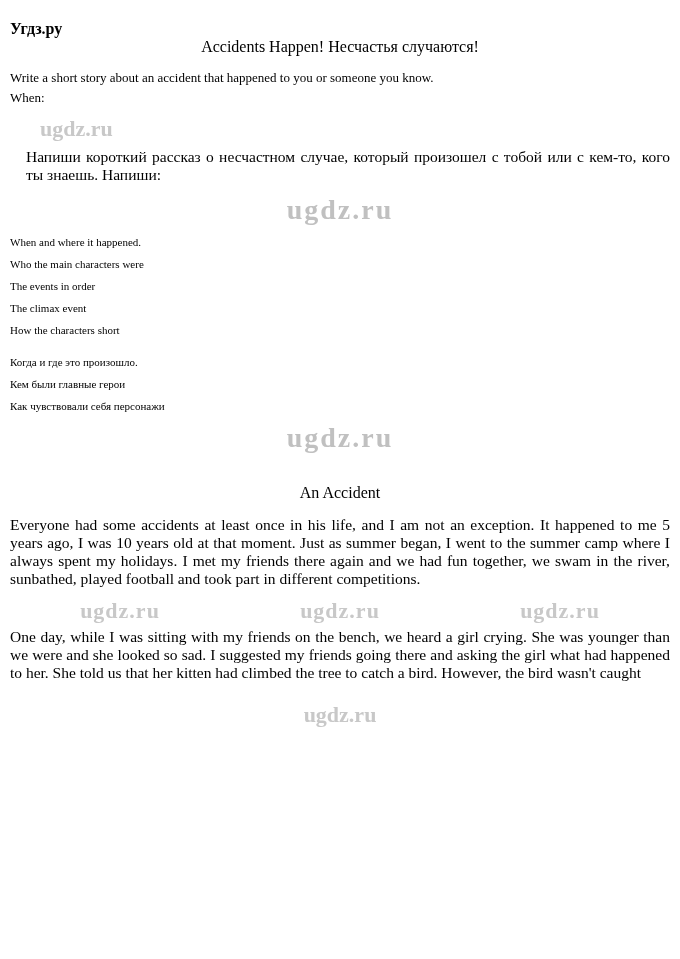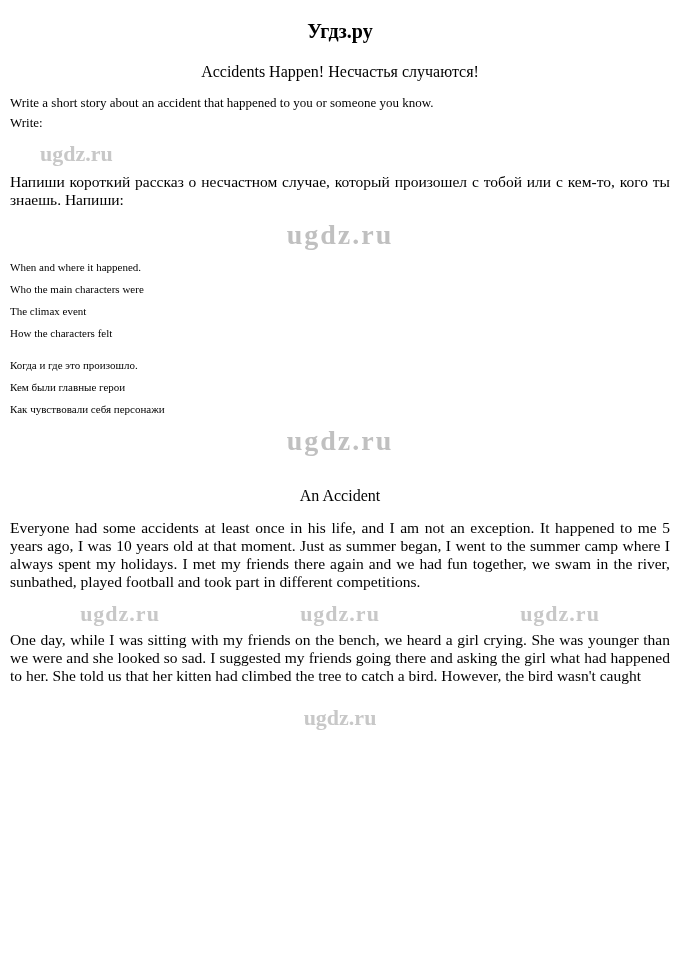--- a/index.html
+++ b/index.html
@@ -12,24 +12,22 @@
       width: 680px;
       min-height: 959px;
       background: #ffffff;
       font-family: 'Times New Roman', Times, serif;
       font-size: 16px;
       color: #000000;
       padding: 20px 10px;
     }
 
     .site-title {
-      text-align: center;
-      font-size: 20px;
+      font-size: 16px;
       font-weight: bold;
-      margin-bottom: 20px;
     }
 
     .lesson-title {
       text-align: center;
       font-size: 16px;
       margin-bottom: 14px;
     }
 
     .instruction-en {
       text-align: justify;
@@ -42,20 +40,21 @@
       font-size: 22px;
       font-weight: bold;
       color: #c8c8c8;
       margin: 6px 0 6px 30px;
     }
 
     .instruction-ru {
       text-align: justify;
       margin-bottom: 10px;
       font-size: 15.5px;
+      margin-left: 16px;
     }
 
     .list-item {
       font-size: 11px;
       margin-bottom: 10px;
       text-align: left;
     }
 
     .watermark-center {
       text-align: center;
@@ -112,40 +111,41 @@
 </div>
 
 <div class="lesson-title">
   <span>Accidents Happen!  Несчастья случаются!</span>
 </div>
 
 <div class="instruction-en">
   <span>Write a short story about an accident that happened to you or someone you know.</span>
 </div>
 <div class="instruction-en">
-  <span>Write:</span>
+  <span>When:</span>
 </div>
 
 <div class="watermark">
   <span>ugdz.ru</span>
 </div>
 
 <div class="instruction-ru">
   <span>Напиши короткий рассказ о несчастном случае, который произошел с тобой или с кем-то, кого ты знаешь. Напиши:</span>
 </div>
 
 <div class="watermark-center">
   <span>ugdz.ru</span>
 </div>
 
 <div>
   <div class="list-item" id="en-item-0">When and where it happened.</div>
   <div class="list-item" id="en-item-1">Who the main characters were</div>
+  <div class="list-item" id="en-item-2">The events in order</div>
   <div class="list-item" id="en-item-3">The climax event</div>
-  <div class="list-item" id="en-item-4">How the characters felt</div>
+  <div class="list-item" id="en-item-4">How the characters short</div>
 </div>
 
 <div style="margin-top:20px;">
   <div class="list-item" id="ru-item-0">Когда и где это произошло.</div>
   <div class="list-item" id="ru-item-1">Кем были главные герои</div>
   <div class="list-item" id="ru-item-4">Как чувствовали себя персонажи</div>
 </div>
 
 <div class="watermark-center">
   <span>ugdz.ru</span>

